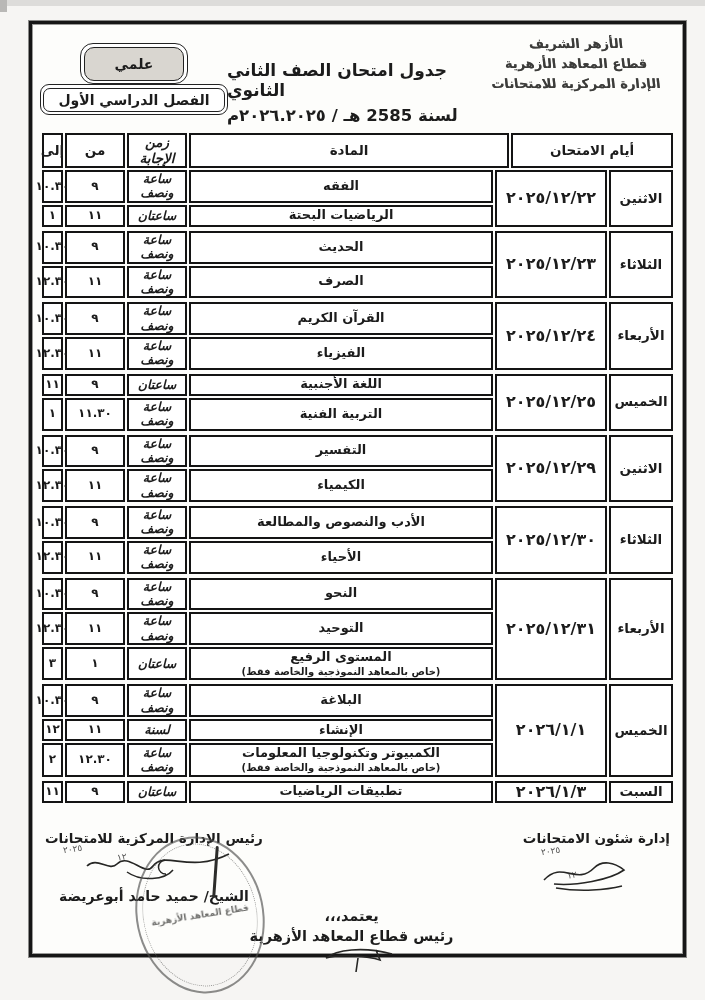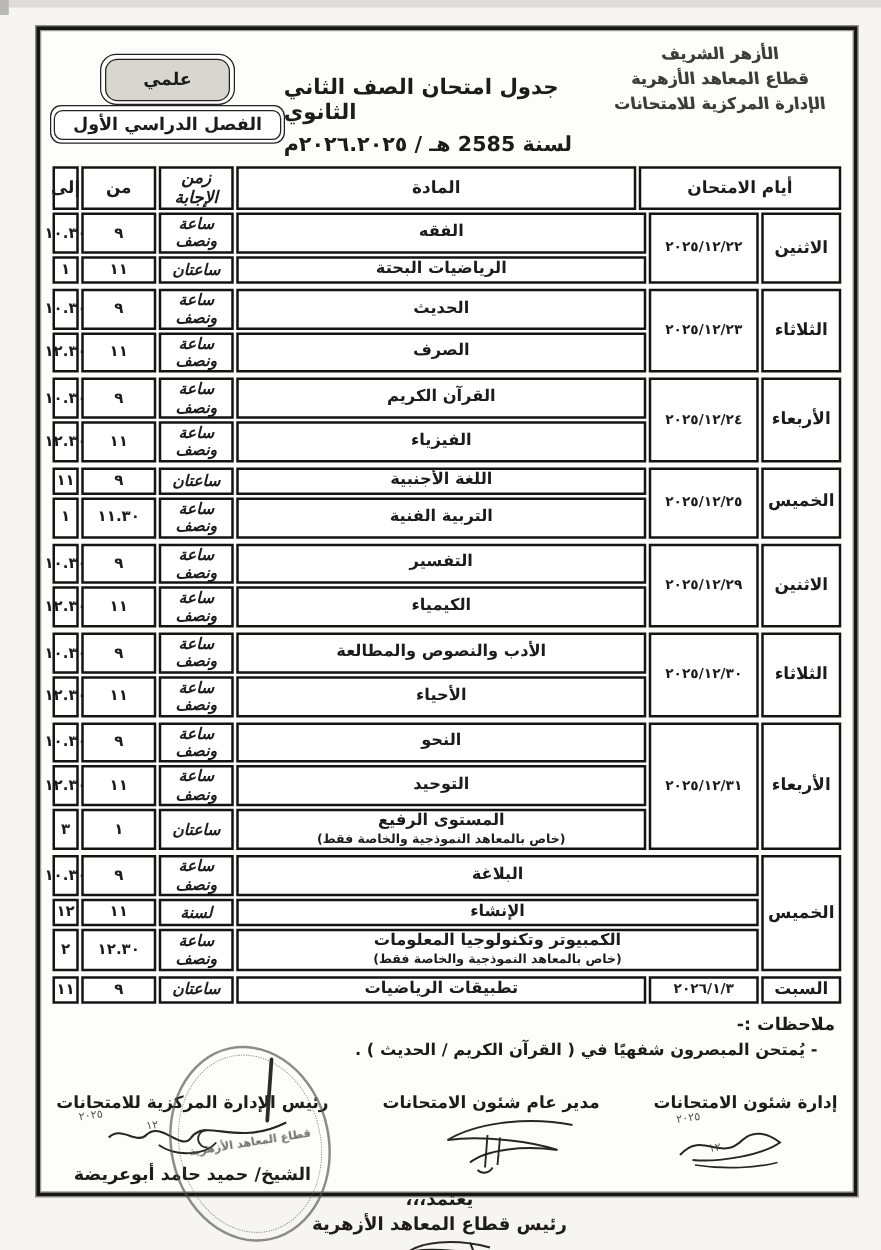--- a/index.html
+++ b/index.html
@@ -41,21 +41,21 @@
   .xtable { margin-top: 4px; }
   .cell {
     border: 2px solid #141414; background: #fff; margin: 1px;
     display: flex; flex-direction: column; align-items: center; justify-content: center;
     font-weight: 700; text-align: center; line-height: 1.15;
   }
   .trow, .grow, .srow { display: flex; align-items: stretch; }
   .thead .cell { min-height: 25px; font-size: 13.5px; }
   .c-days { width: 162px; }
   .c-day  { width: 64px;  font-size: 13.5px; }
-  .c-date { width: 88px;  font-size: 11px; text-align: right; }
+  .c-date { width: 112px;  font-size: 16px; text-align: right; }
   .c-subj { flex: 1; font-size: 13px; padding: 1px 4px; }
   .c-dur  { width: 60px; font-size: 12.5px; font-style: italic; }
   .c-from { width: 60px; font-size: 12px; }
   .c-to   { width: 21px; font-size: 12px; }
   .subcol { flex: 1; display: flex; flex-direction: column; }
   .srow   { flex: 1; }
   .srow .cell { min-height: 22px; }
   .grow { margin-bottom: 2px; }
   .subj-note { font-size: 10px; font-weight: 700; margin-top: 1px; }
 
@@ -292,20 +292,21 @@
                 <div class="subj-note">(خاص بالمعاهد النموذجية والخاصة فقط)</div>
               </div>
               <div class="cell c-dur">ساعتان</div>
               <div class="cell c-from">١</div>
               <div class="cell c-to">٣</div>
             </div>
           </div>
         </div>
         <div class="grow">
           <div class="cell c-day">الخميس</div>
+          <div class="cell c-date">٢٠٢٦/١/١</div>
           <div class="subcol">
             <div class="srow">
               <div class="cell c-subj">
                 <div class="">البلاغة</div>
               </div>
               <div class="cell c-dur">ساعة ونصف</div>
               <div class="cell c-from">٩</div>
               <div class="cell c-to">١٠.٣٠</div>
             </div>
             <div class="srow">
@@ -337,43 +338,32 @@
               </div>
               <div class="cell c-dur">ساعتان</div>
               <div class="cell c-from">٩</div>
               <div class="cell c-to">١١</div>
             </div>
           </div>
         </div>
       </div>
   </div>
 
-  <div class="notes">
-    <div class="notes-title">ملاحظات :-</div>
-    <div class="note-item">- يُمتحن المبصرون شفهيًا في ( القرآن الكريم / الحديث ) .</div>
-  </div>
 
   <div class="sigs">
     <div class="sig-blk">
       <div class="sig-title">إدارة شئون الامتحانات</div>
       <svg class="scribble" width="120" height="52" viewBox="0 0 120 52">
         <path d="M8 34 C 26 14, 40 40, 58 22 C 66 14, 78 16, 88 24 C 74 34, 40 40, 18 38" fill="none" stroke="#262624" stroke-width="1.6"></path>
         <path d="M20 42 C 45 46, 70 44, 86 40" fill="none" stroke="#262624" stroke-width="1.4"></path>
       </svg>
       <span class="hand" style="top:16px; left:18px;">٢٠٢٥</span>
       <span class="hand" style="top:40px; left:44px;">١٢</span>
     </div>
     <div class="sig-blk">
-      <div class="sig-title">مدير عام شئون الامتحانات</div>
-      <svg class="scribble" width="150" height="56" viewBox="0 0 150 56">
-        <path d="M140 10 C 100 2, 60 10, 40 22 C 70 18, 110 24, 128 30 C 100 26, 70 30, 58 40" fill="none" stroke="#262624" stroke-width="1.6"></path>
-        <path d="M72 18 L 70 44 M 82 20 L 80 42 M 64 46 C 68 50, 74 48, 76 44" fill="none" stroke="#262624" stroke-width="1.5"></path>
-      </svg>
-    </div>
-    <div class="sig-blk">
       <div class="sig-title">رئيس الإدارة المركزية للامتحانات</div>
       <svg class="scribble" width="170" height="40" viewBox="0 0 170 40">
         <path d="M160 8 C 120 28, 96 4, 84 20 C 76 32, 60 6, 48 18 C 40 26, 28 10, 18 20" fill="none" stroke="#262624" stroke-width="1.7"></path>
         <path d="M58 26 C 72 36, 96 34, 104 24 M 96 14 a 7 7 0 1 0 1 14" fill="none" stroke="#262624" stroke-width="1.5"></path>
       </svg>
       <span class="hand" style="top:14px; left:18px;">٢٠٢٥</span>
       <span class="hand" style="top:22px; left:72px;">١٢</span>
       <div class="sig-name">الشيخ/ حميد حامد أبوعريضة</div>
     </div>
   </div>

